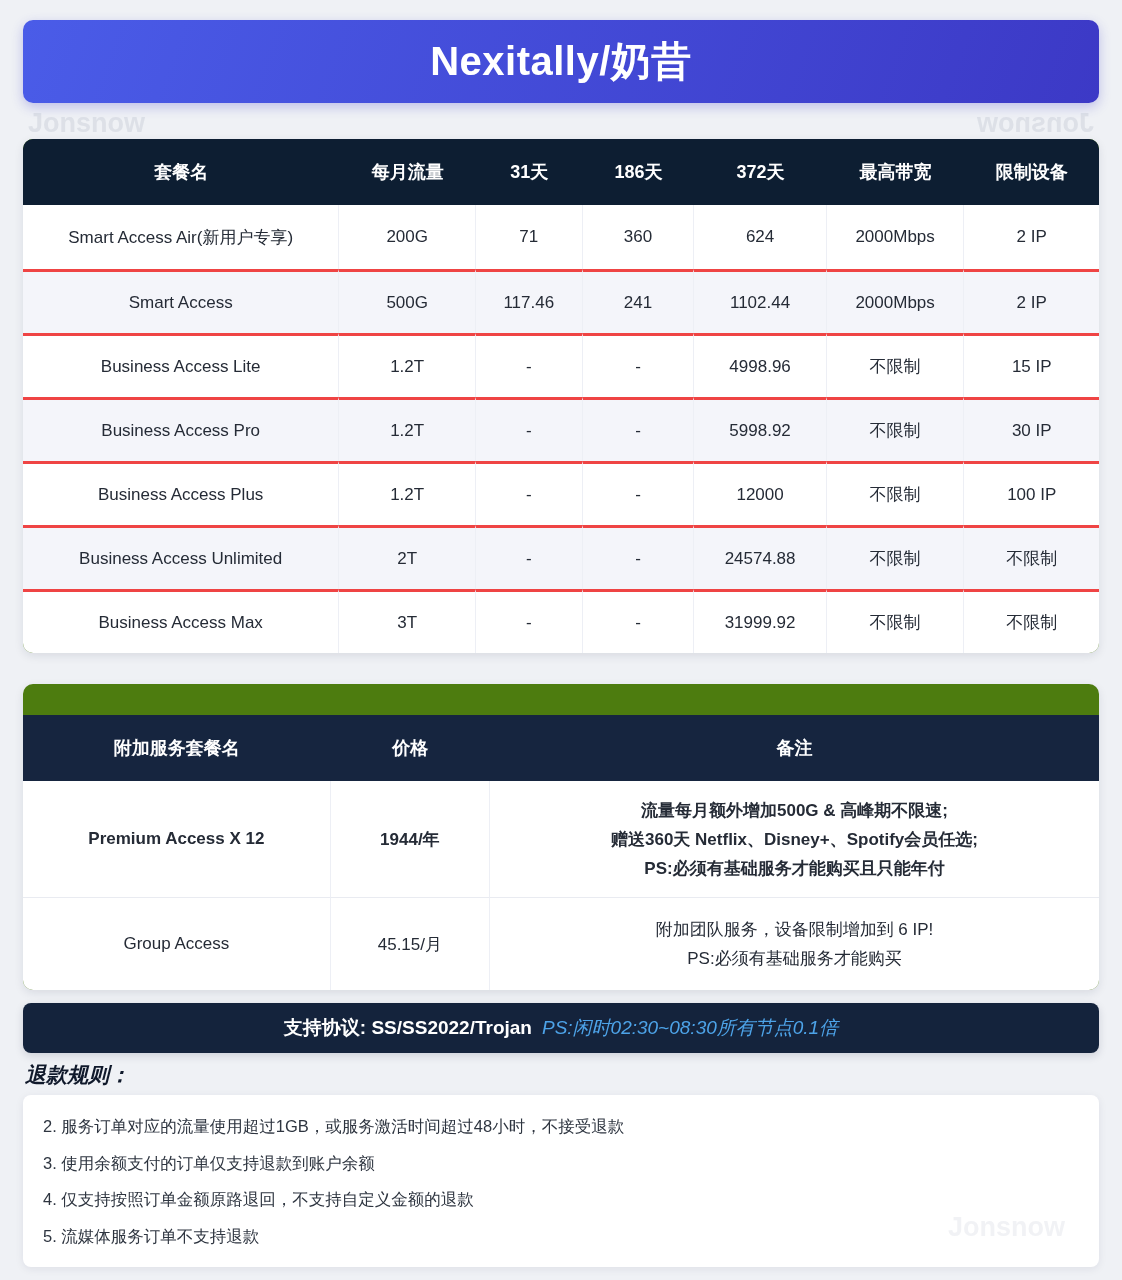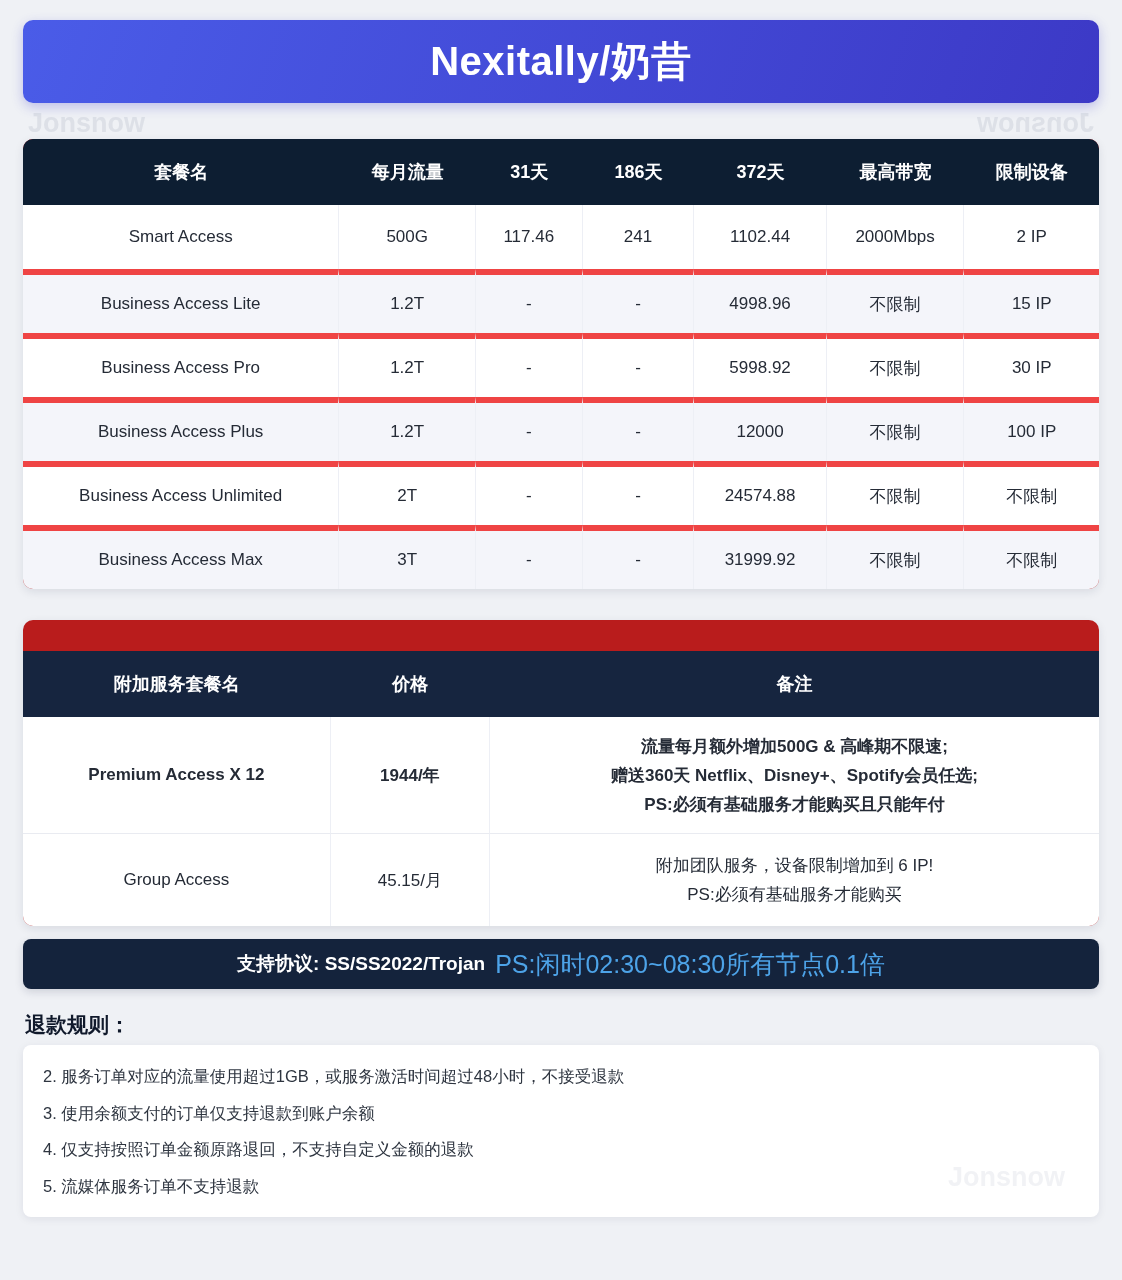--- a/index.html
+++ b/index.html
@@ -38,56 +38,56 @@
     color:rgba(178,185,200,.30);pointer-events:none;user-select:none;
   }
   .wm-tl{left:28px;top:108px;}
   .wm-tr{right:28px;top:108px;transform:scaleX(-1);}
   .wm-br{right:34px;bottom:24px;color:rgba(190,196,210,.22);}
 
   
   .card{
     border-radius:10px;overflow:hidden;
     box-shadow:0 3px 10px rgba(20,30,60,.10);
-    background:#b91c1c;
+    background:#4d7c0f;
   }
   .mt-watermark-gap{margin-top:36px;}
   table{width:100%;border-collapse:separate;border-spacing:0;table-layout:fixed;}
   th{
     color:#fff;font-size:18px;font-weight:700;text-align:center;
     height:66px;vertical-align:middle;
   }
   .pricing th{background:var(--table_header_bg);}
   .addon th{background:var(--addon_header_bg);}
   td{
     font-size:17px;color:var(--cell_text);text-align:center;vertical-align:middle;
-    background:#fff;border-right:1px solid #edeff5;border-top:6px solid #ef4444;
+    background:#fff;border-right:1px solid #edeff5;border-top:3px solid #ef4444;
   }
   td:last-child{border-right:none;}
   tbody tr:first-child td{border-top:none;}
   .pricing td{height:64px;}
   .pricing tbody tr:nth-child(even) td{background:var(--row_alt_bg);}
   .addon{margin-top:31px;}
   .addon tbody tr:nth-child(1) td{height:116px;font-weight:bold;}
   .addon tbody tr:nth-child(2) td{height:93px;border-top:1px solid #e9ebf1;}
   .note-line{line-height:29px;}
 
   
   .protocol{
     margin-top:13px;height:50px;border-radius:8px;
     background:var(--protocol_bg);
     display:flex;align-items:center;justify-content:center;gap:10px;
     box-shadow:0 3px 8px rgba(20,30,60,.15);
   }
   .protocol .label{color:#fff;font-size:19px;font-weight:700;}
-  .protocol .ps{color:var(--ps_blue);font-size:25px;}
+  .protocol .ps{color:var(--ps_blue);font-size:19px;font-style:italic;}
 
   
   .refund-heading{
-    margin:22px 0 6px 2px;font-size:21px;font-weight:700;color:#10192b;
+    margin:8px 0 6px 2px;font-size:21px;font-weight:700;color:#10192b;font-style:italic;
   }
   .rules-card{
     background:#fff;border-radius:8px;
     box-shadow:0 2px 8px rgba(20,30,60,.08);
     padding:13px 20px;position:relative;
   }
   .rule{font-size:16.5px;color:#2e3540;line-height:36.5px;}
 </style>
 </head>
 <body>
@@ -118,20 +118,29 @@
             <th>每月流量</th>
             <th>31天</th>
             <th>186天</th>
             <th>372天</th>
             <th>最高带宽</th>
             <th>限制设备</th>
           </tr>
         </thead>
         <tbody>
           <tr>
+            <td>Smart Access Air(新用户专享)</td>
+            <td>200G</td>
+            <td>71</td>
+            <td>360</td>
+            <td>624</td>
+            <td>2000Mbps</td>
+            <td>2 IP</td>
+          </tr>
+          <tr>
             <td>Smart Access</td>
             <td>500G</td>
             <td>117.46</td>
             <td>241</td>
             <td>1102.44</td>
             <td>2000Mbps</td>
             <td>2 IP</td>
           </tr>
           <tr>
             <td>Business Access Lite</td>

